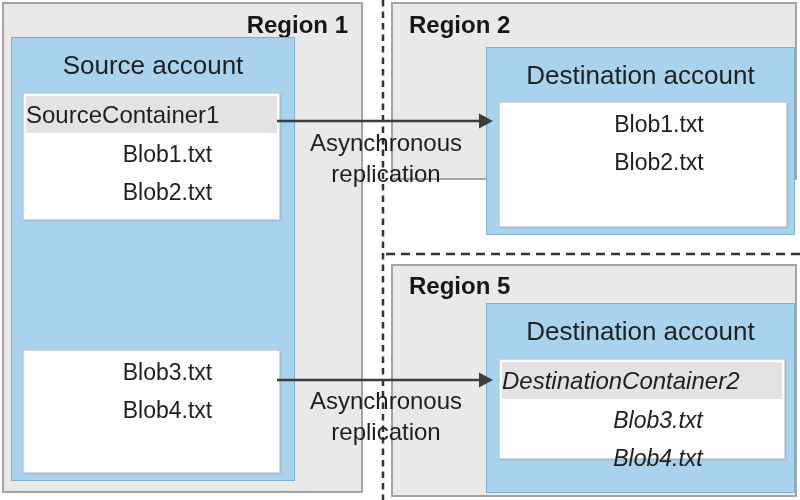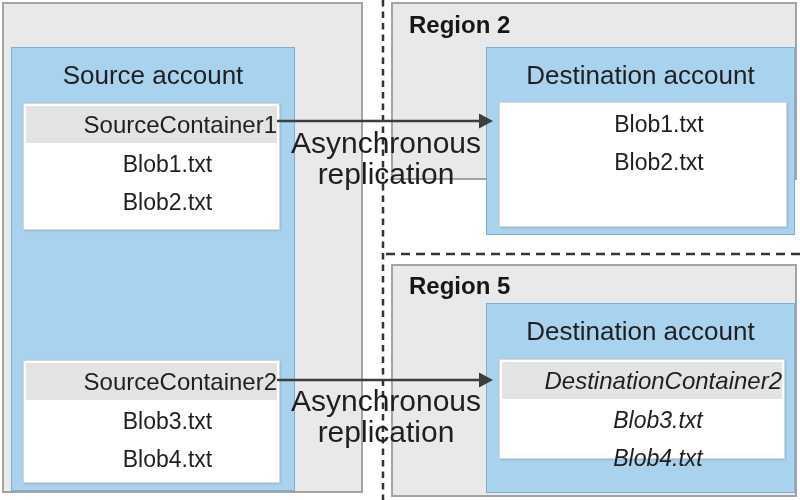--- a/index.html
+++ b/index.html
@@ -10,68 +10,66 @@
   .region1{left:2px;top:2px;width:361px;height:491px;}
   .region2{left:391px;top:2px;width:406px;height:178px;}
   .region3{left:391px;top:264px;width:406px;height:233px;}
 
   .region-label{position:absolute;font-size:24px;font-weight:700;color:#161616;white-space:nowrap;}
   .r1-label{top:7px;right:13px;}
   .r2-label{top:7px;left:16px;}
   .r3-label{top:6px;left:16px;}
 
   .account{position:absolute;background:var(--account-fill,#a9d2ef);border:1.5px solid var(--account-border,#7dafd6);box-sizing:border-box;}
-  .src-account{left:7px;top:43px;width:284px;height:444px;}
+  .src-account{left:7px;top:33px;width:284px;height:444px;}
   .dst-account-2{left:93px;top:43px;width:309px;height:188px;}
   .dst-account-3{left:93px;top:37px;width:309px;height:190px;}
 
   .account-title{text-align:center;font-size:26px;margin-top:12px;white-space:nowrap;}
 
   .container{position:absolute;background:var(--container-fill,#ffffff);border:1px solid var(--container-border,#d6d6d6);box-sizing:border-box;box-shadow:1px 1px 2px rgba(0,0,0,0.12);}
   .sc1{left:11px;top:55px;width:257px;height:127px;}
   .sc2{left:11px;top:312px;width:257px;height:123px;}
   .dc1{left:12px;top:54px;width:288px;height:125px;}
   .dc2{left:12px;top:55px;width:286px;height:100px;font-style:italic;}
 
-  .container-header{margin:2px;height:37px;background:var(--header-fill,#e3e3e3);display:flex;align-items:center;justify-content:flex-end;font-size:24px;white-space:nowrap;padding-left:13px;}
+  .container-header{margin:2px;height:37px;background:var(--header-fill,#e3e3e3);display:flex;align-items:center;justify-content:flex-start;font-size:24px;white-space:nowrap;}
   .blob{text-align:center;font-size:23px;line-height:38px;height:38px;white-space:nowrap;margin-left:32px;}
   .blob.first{margin-top:2px;}
 
   .overlay{position:absolute;left:0;top:0;width:800px;height:500px;z-index:5;pointer-events:none;}
   .connector{stroke:var(--connector-color,#3d3d3d);stroke-width:2.5;fill:none;}
   .arrow-head{fill:var(--connector-color,#3d3d3d);stroke:none;}
   .divider{stroke:var(--divider-color,#333333);stroke-width:2.5;fill:none;}
   .v-dash{stroke-dasharray:6.5 5;}
   .h-dash{stroke-dasharray:9 6;}
 
-  .arrow-label{position:absolute;width:220px;left:276px;text-align:center;font-size:30px;line-height:31px;z-index:6;white-space:nowrap;}
+  .arrow-label{position:absolute;width:220px;left:276px;text-align:center;font-size:24px;line-height:31px;z-index:6;white-space:nowrap;}
   .al1{top:127px;}
   .al2{top:385px;}
 </style>
 </head>
 <body>
 
 <div class="canvas">
 
   <div class="region region1">
+    <div class="region-label r1-label">Region 1</div>
     <div class="account src-account">
       <div class="account-title">Source account</div>
 
       <div class="container sc1">
         <div class="container-header">
           <span>SourceContainer1</span>
         </div>
         <div class="blob first">Blob1.txt</div>
         <div class="blob">Blob2.txt</div>
       </div>
 
       <div class="container sc2">
-        <div class="container-header">
-          <span>SourceContainer2</span>
-        </div>
         <div class="blob first">Blob3.txt</div>
         <div class="blob">Blob4.txt</div>
       </div>
     </div>
   </div>
 
   <div class="region region2">
     <div class="region-label r2-label">Region 2</div>
     <div class="account dst-account-2">
       <div class="account-title">Destination account</div>

